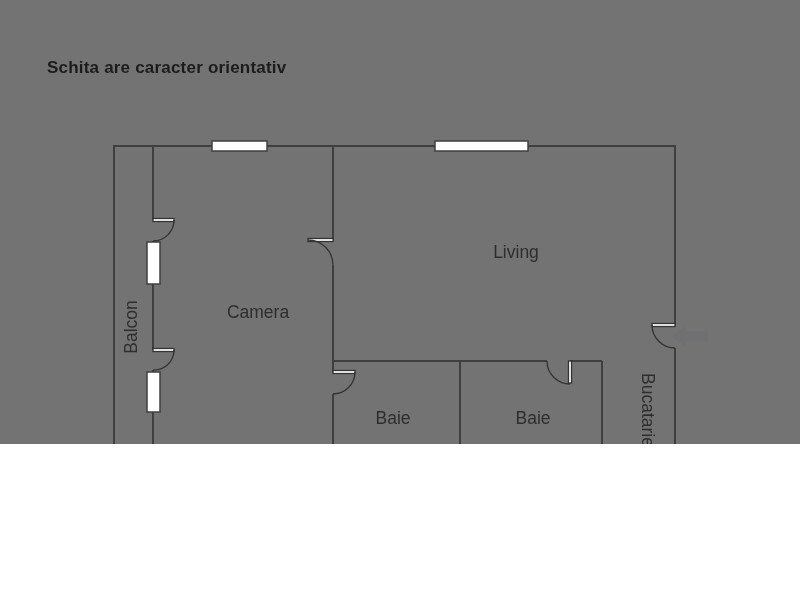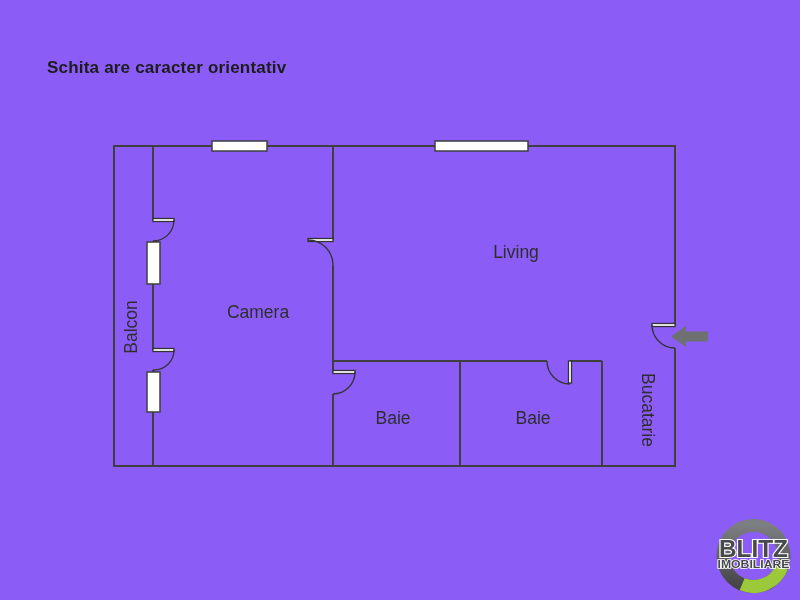--- a/index.html
+++ b/index.html
@@ -1,17 +1,17 @@
 <!DOCTYPE html>
 <html><head>
 <meta charset="utf-8">
 <style>
   html,body{margin:0;padding:0;background:#ffffff;}
   .stage{
-    position:relative;width:800px;height:600px;background:#8b5cf6;overflow:hidden;
+    position:relative;width:800px;height:444px;background:#737373;overflow:hidden;
     font-family:"Liberation Sans", sans-serif;
   }
   .disclaimer{
     position:absolute;left:47px;top:58px;font-size:17px;font-weight:600;
     letter-spacing:.2px;color:#1c1c1c;
   }
   .plan-svg{position:absolute;left:0;top:0;}
   .room-label{
     font-family:"Liberation Sans", sans-serif;font-size:17.5px;fill:#2e2e2e;
   }

